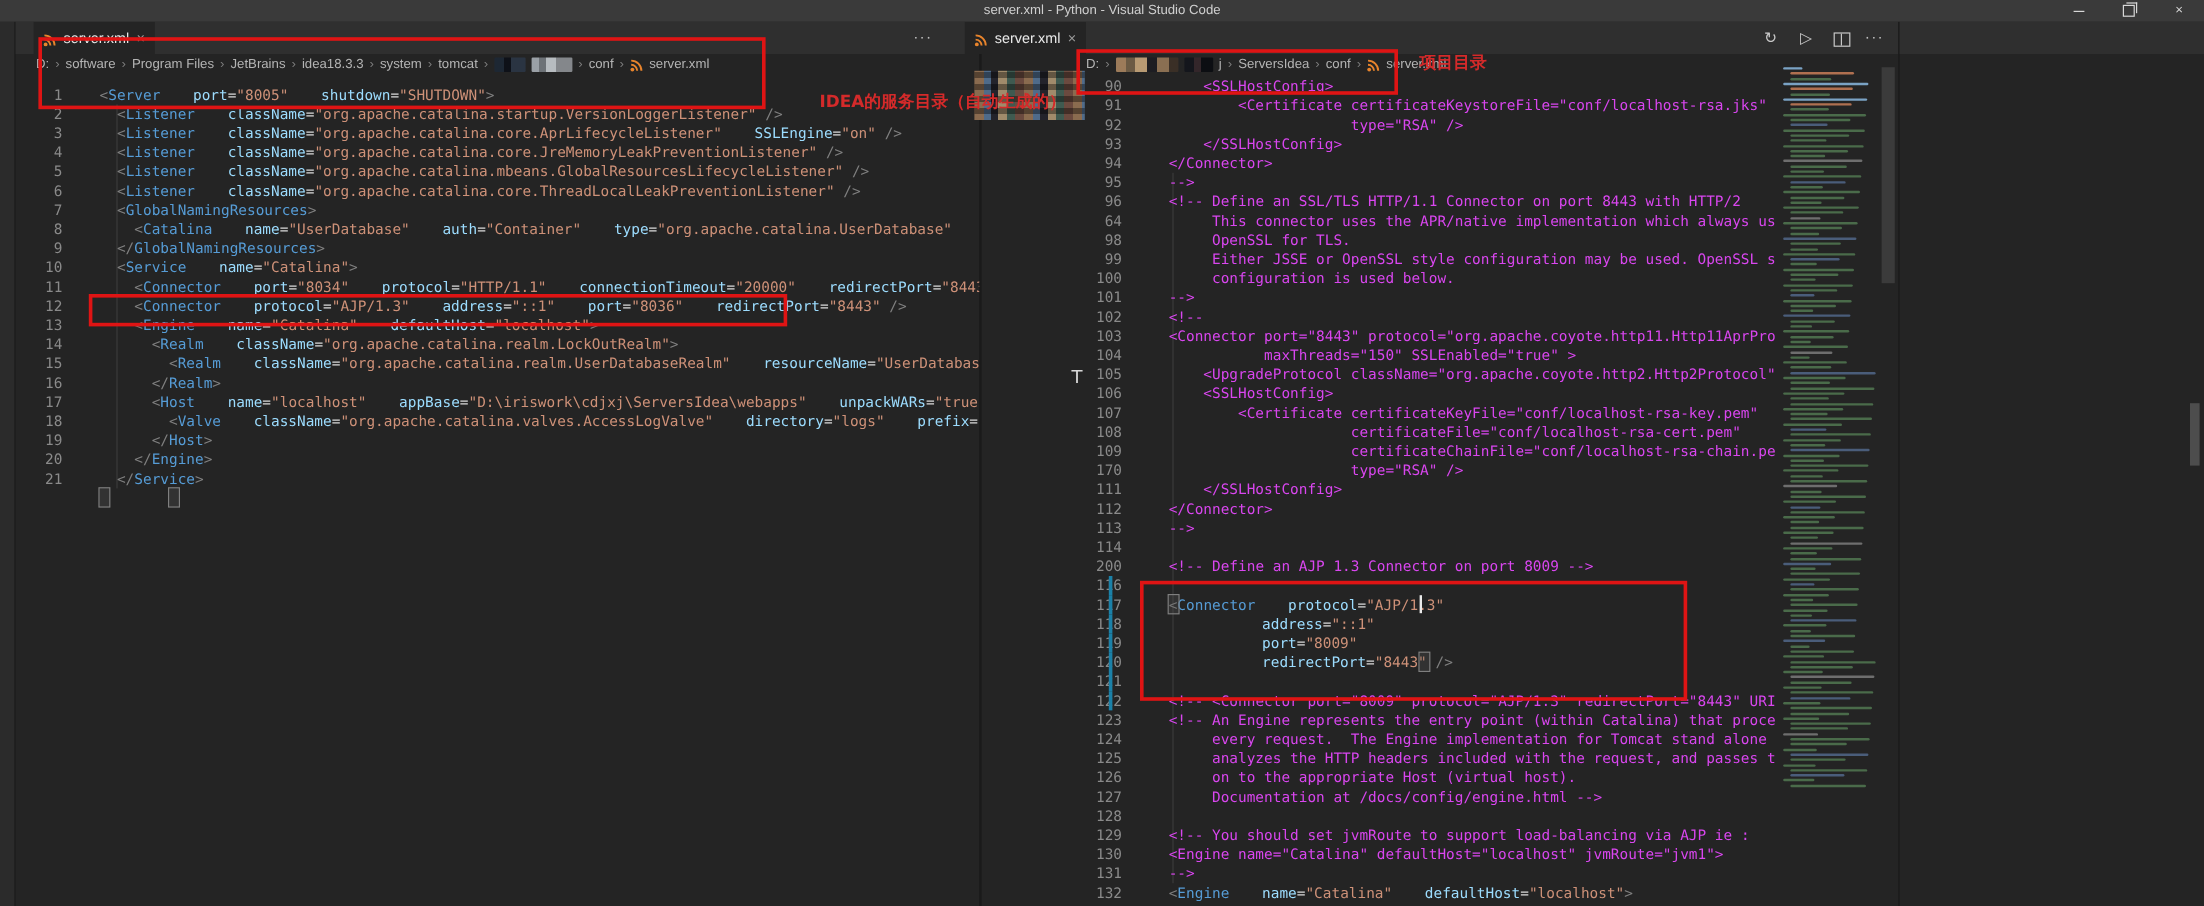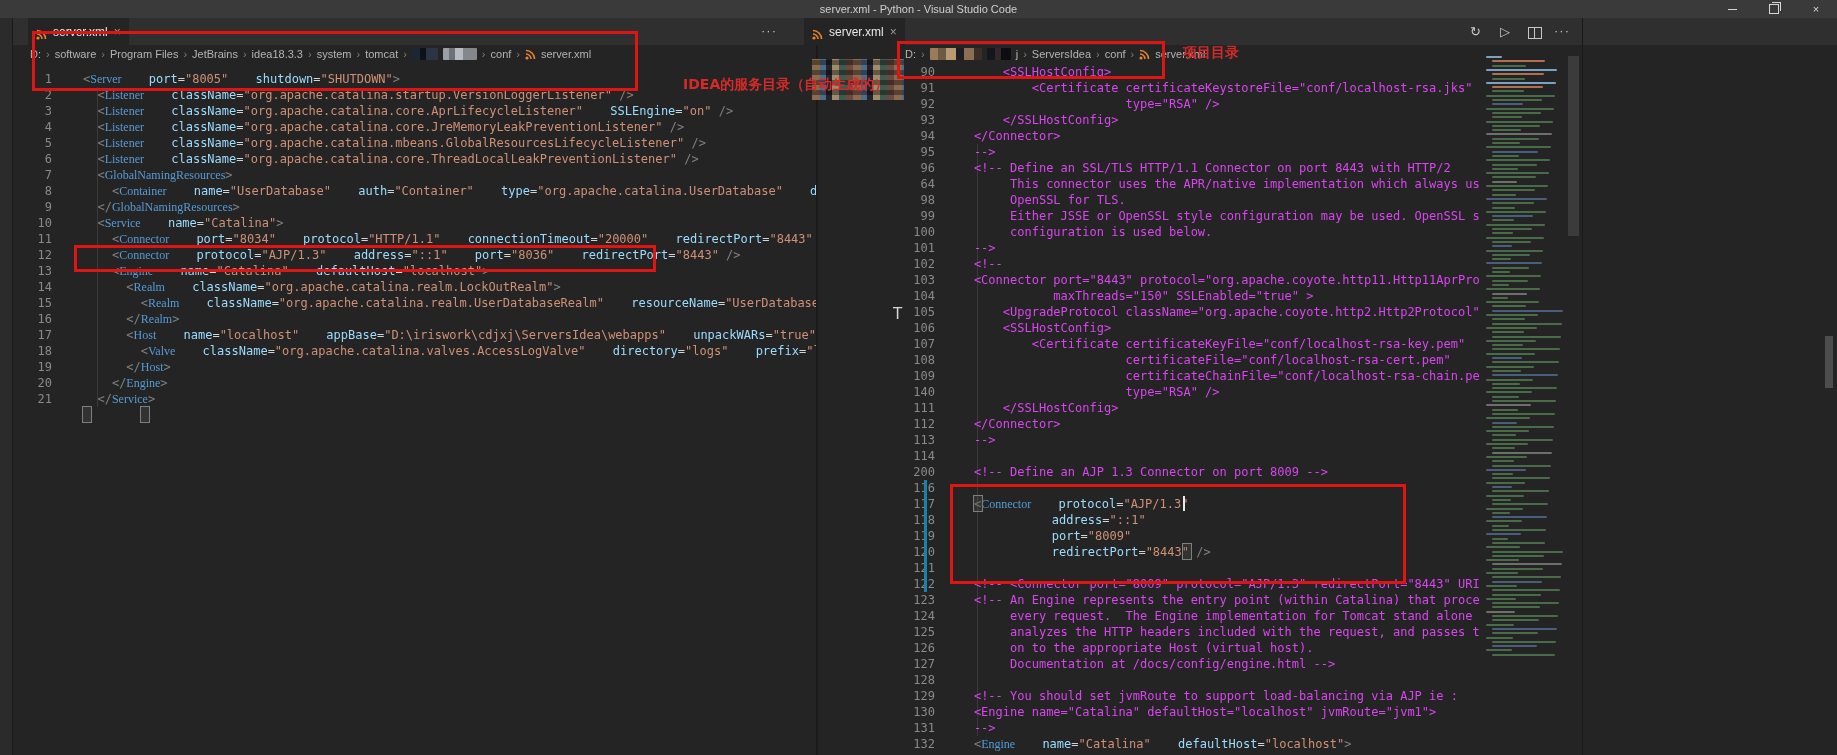--- a/index.html
+++ b/index.html
@@ -31,21 +31,21 @@
   .censor.dark{width:26px;background:linear-gradient(90deg,#1d2733 0 8px,#0e1118 8px 14px,#2a3442 14px 26px);}
   .censor.light{width:34px;background:linear-gradient(90deg,#9aa0a6 0 6px,#6d7277 6px 12px,#b7bcc0 12px 20px,#84878b 20px 34px);}
   .censor.tan{width:52px;background:linear-gradient(90deg,#9c7b5a 0 8px,#6b5a44 8px 16px,#b89a73 16px 26px,#1d1d22 26px 34px,#8a6f52 34px 44px,#3a2f26 44px 52px);}
   .censor.dark2{width:24px;background:linear-gradient(90deg,#14161c 0 8px,#33262a 8px 14px,#0c0e12 14px 24px);}
   
   .editor{position:absolute;overflow:hidden;font-family:"DejaVu Sans Mono",monospace;font-size:12px;line-height:16px;z-index:2;}
   .editor .line{position:relative;height:16px;}
   .editor .ln{position:absolute;left:0;top:0;width:var(--lnw);text-align:right;color:#8a8a8a;}
   .editor .ct{position:absolute;left:var(--cl);top:0;white-space:pre;color:#d4d4d4;}
   .editor i{font-style:normal;}
-  i.s{color:#ce9178;} i.t{color:#569cd6;font-family:Liberation Serif, serif;} i.p{color:#808080;} i.a{color:#9cdcfe;padding-left:20px;} i.o{color:#d4d4d4;} i.cm{color:#d946ef;}
+  i.s{color:#ce9178;} i.t{color:#569cd6;} i.p{color:#808080;} i.a{color:#9cdcfe;padding-left:20px;} i.o{color:#d4d4d4;} i.cm{color:#d946ef;}
   .gutter-mod{position:absolute;width:3px;height:16px;background:#1b81a8;z-index:3;}
   .cursor{position:absolute;width:2px;height:15px;background:#eaeaea;z-index:4;}
   .brk{position:absolute;width:8px;height:15px;outline:1px solid #7f7f7f;background:rgba(90,90,90,.25);z-index:1;}
   .iguide{position:absolute;width:1px;background:#3a3a3a;z-index:1;}
   .divider{position:absolute;top:18px;width:2px;height:737px;background:#1a1a1a;}
   
   .minimap{position:absolute;left:1484px;top:56px;width:84px;height:608px;z-index:2;}
   .mmrow{position:absolute;height:2px;border-radius:1px;}
   .vscroll{position:absolute;left:1568px;top:56px;width:11px;height:180px;background:rgba(140,140,140,.22);z-index:2;}
   .third{position:absolute;left:1582px;top:18px;width:255px;height:737px;background:#242424;border-left:1px solid #191919;}
@@ -146,21 +146,21 @@
       <div class="line">
         <span class="ln">6</span>
         <span class="ct">  <i class="p">&lt;</i><i class="t">Listener</i> <i class="a">className</i><i class="o">=</i><i class="s">"org.apache.catalina.core.ThreadLocalLeakPreventionListener"</i> <i class="p">/&gt;</i></span>
       </div>
       <div class="line">
         <span class="ln">7</span>
         <span class="ct">  <i class="p">&lt;</i><i class="t">GlobalNamingResources</i><i class="p">&gt;</i></span>
       </div>
       <div class="line">
         <span class="ln">8</span>
-        <span class="ct">    <i class="p">&lt;</i><i class="t">Container</i> <i class="a">name</i><i class="o">=</i><i class="s">"UserDatabase"</i> <i class="a">auth</i><i class="o">=</i><i class="s">"Container"</i> <i class="a">type</i><i class="o">=</i><i class="s">"org.apache.catalina.UserDatabase"</i> <i class="a">description</i> </span>
+        <span class="ct">    <i class="p">&lt;</i><i class="t">Catalina</i> <i class="a">name</i><i class="o">=</i><i class="s">"UserDatabase"</i> <i class="a">auth</i><i class="o">=</i><i class="s">"Container"</i> <i class="a">type</i><i class="o">=</i><i class="s">"org.apache.catalina.UserDatabase"</i> <i class="a">description</i> </span>
       </div>
       <div class="line">
         <span class="ln">9</span>
         <span class="ct">  <i class="p">&lt;/</i><i class="t">GlobalNamingResources</i><i class="p">&gt;</i></span>
       </div>
       <div class="line">
         <span class="ln">10</span>
         <span class="ct">  <i class="p">&lt;</i><i class="t">Service</i> <i class="a">name</i><i class="o">=</i><i class="s">"Catalina"</i><i class="p">&gt;</i></span>
       </div>
       <div class="line">
@@ -326,21 +326,21 @@
       </div>
       <div class="line">
         <span class="ln">108</span>
         <span class="ct"><i class="cm">                         certificateFile="conf/localhost-rsa-cert.pem"</i></span>
       </div>
       <div class="line">
         <span class="ln">109</span>
         <span class="ct"><i class="cm">                         certificateChainFile="conf/localhost-rsa-chain.pem"</i></span>
       </div>
       <div class="line">
-        <span class="ln">140</span>
+        <span class="ln">170</span>
         <span class="ct"><i class="cm">                         type="RSA" /&gt;</i></span>
       </div>
       <div class="line">
         <span class="ln">111</span>
         <span class="ct"><i class="cm">        &lt;/SSLHostConfig&gt;</i></span>
       </div>
       <div class="line">
         <span class="ln">112</span>
         <span class="ct"><i class="cm">    &lt;/Connector&gt;</i></span>
       </div>

